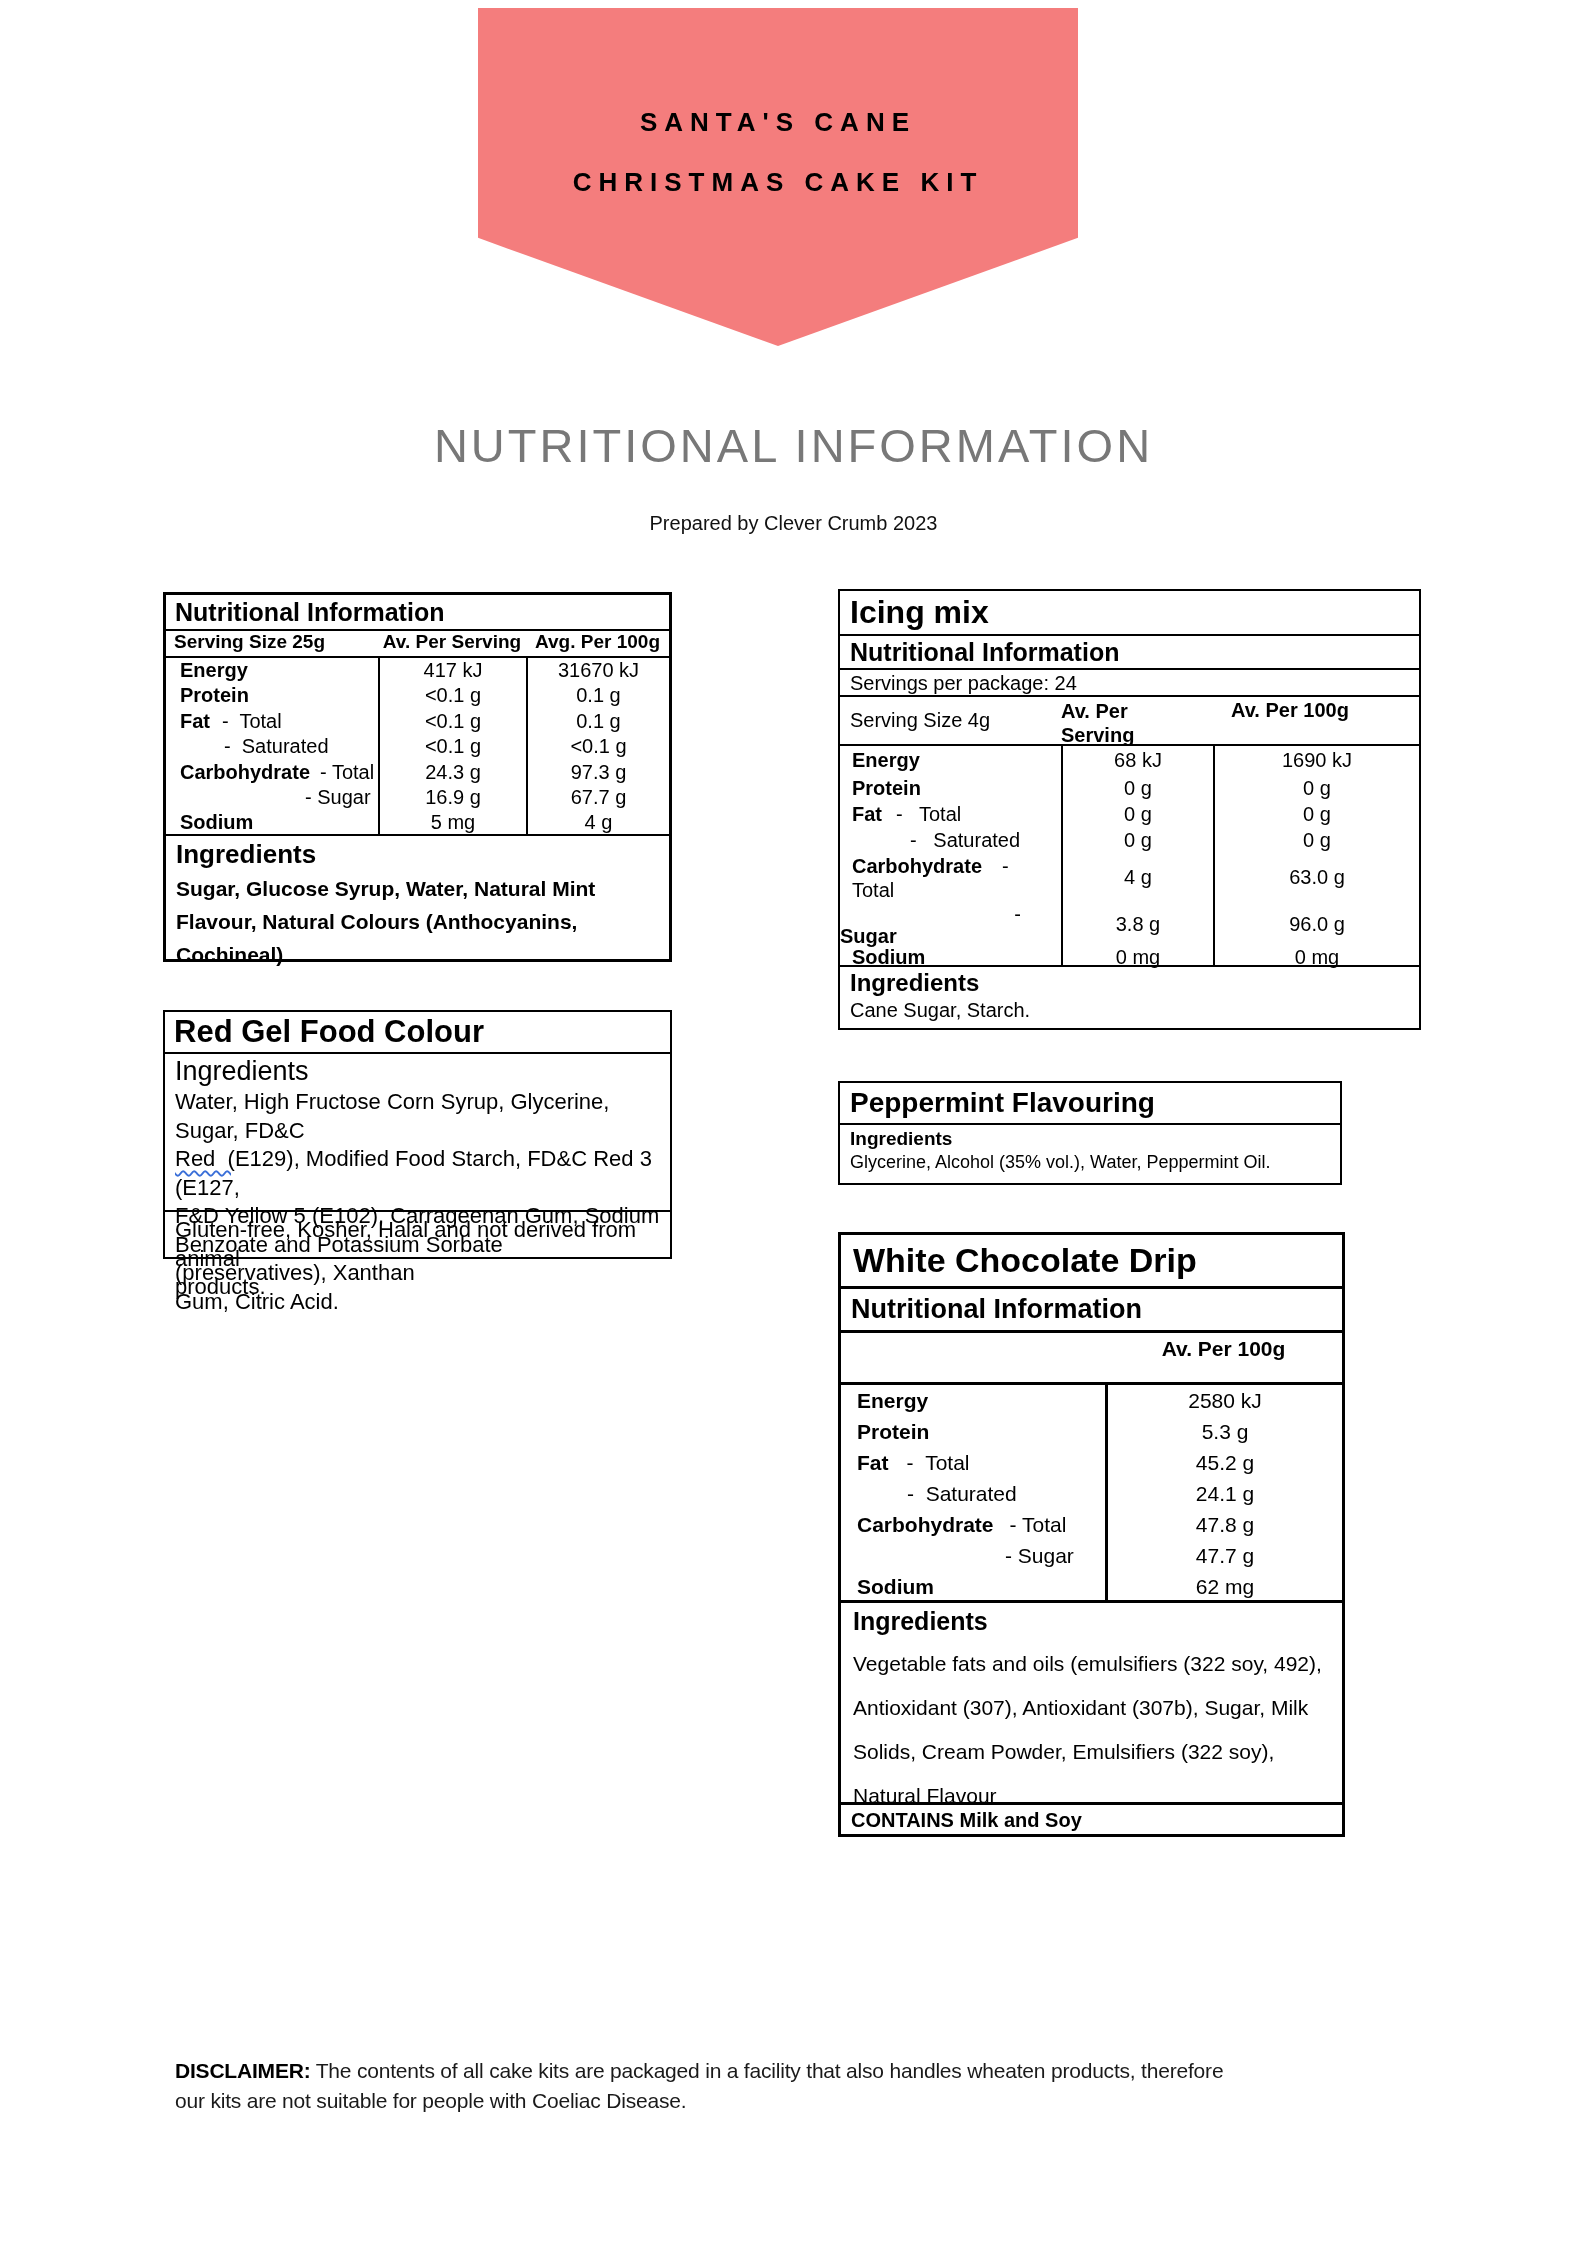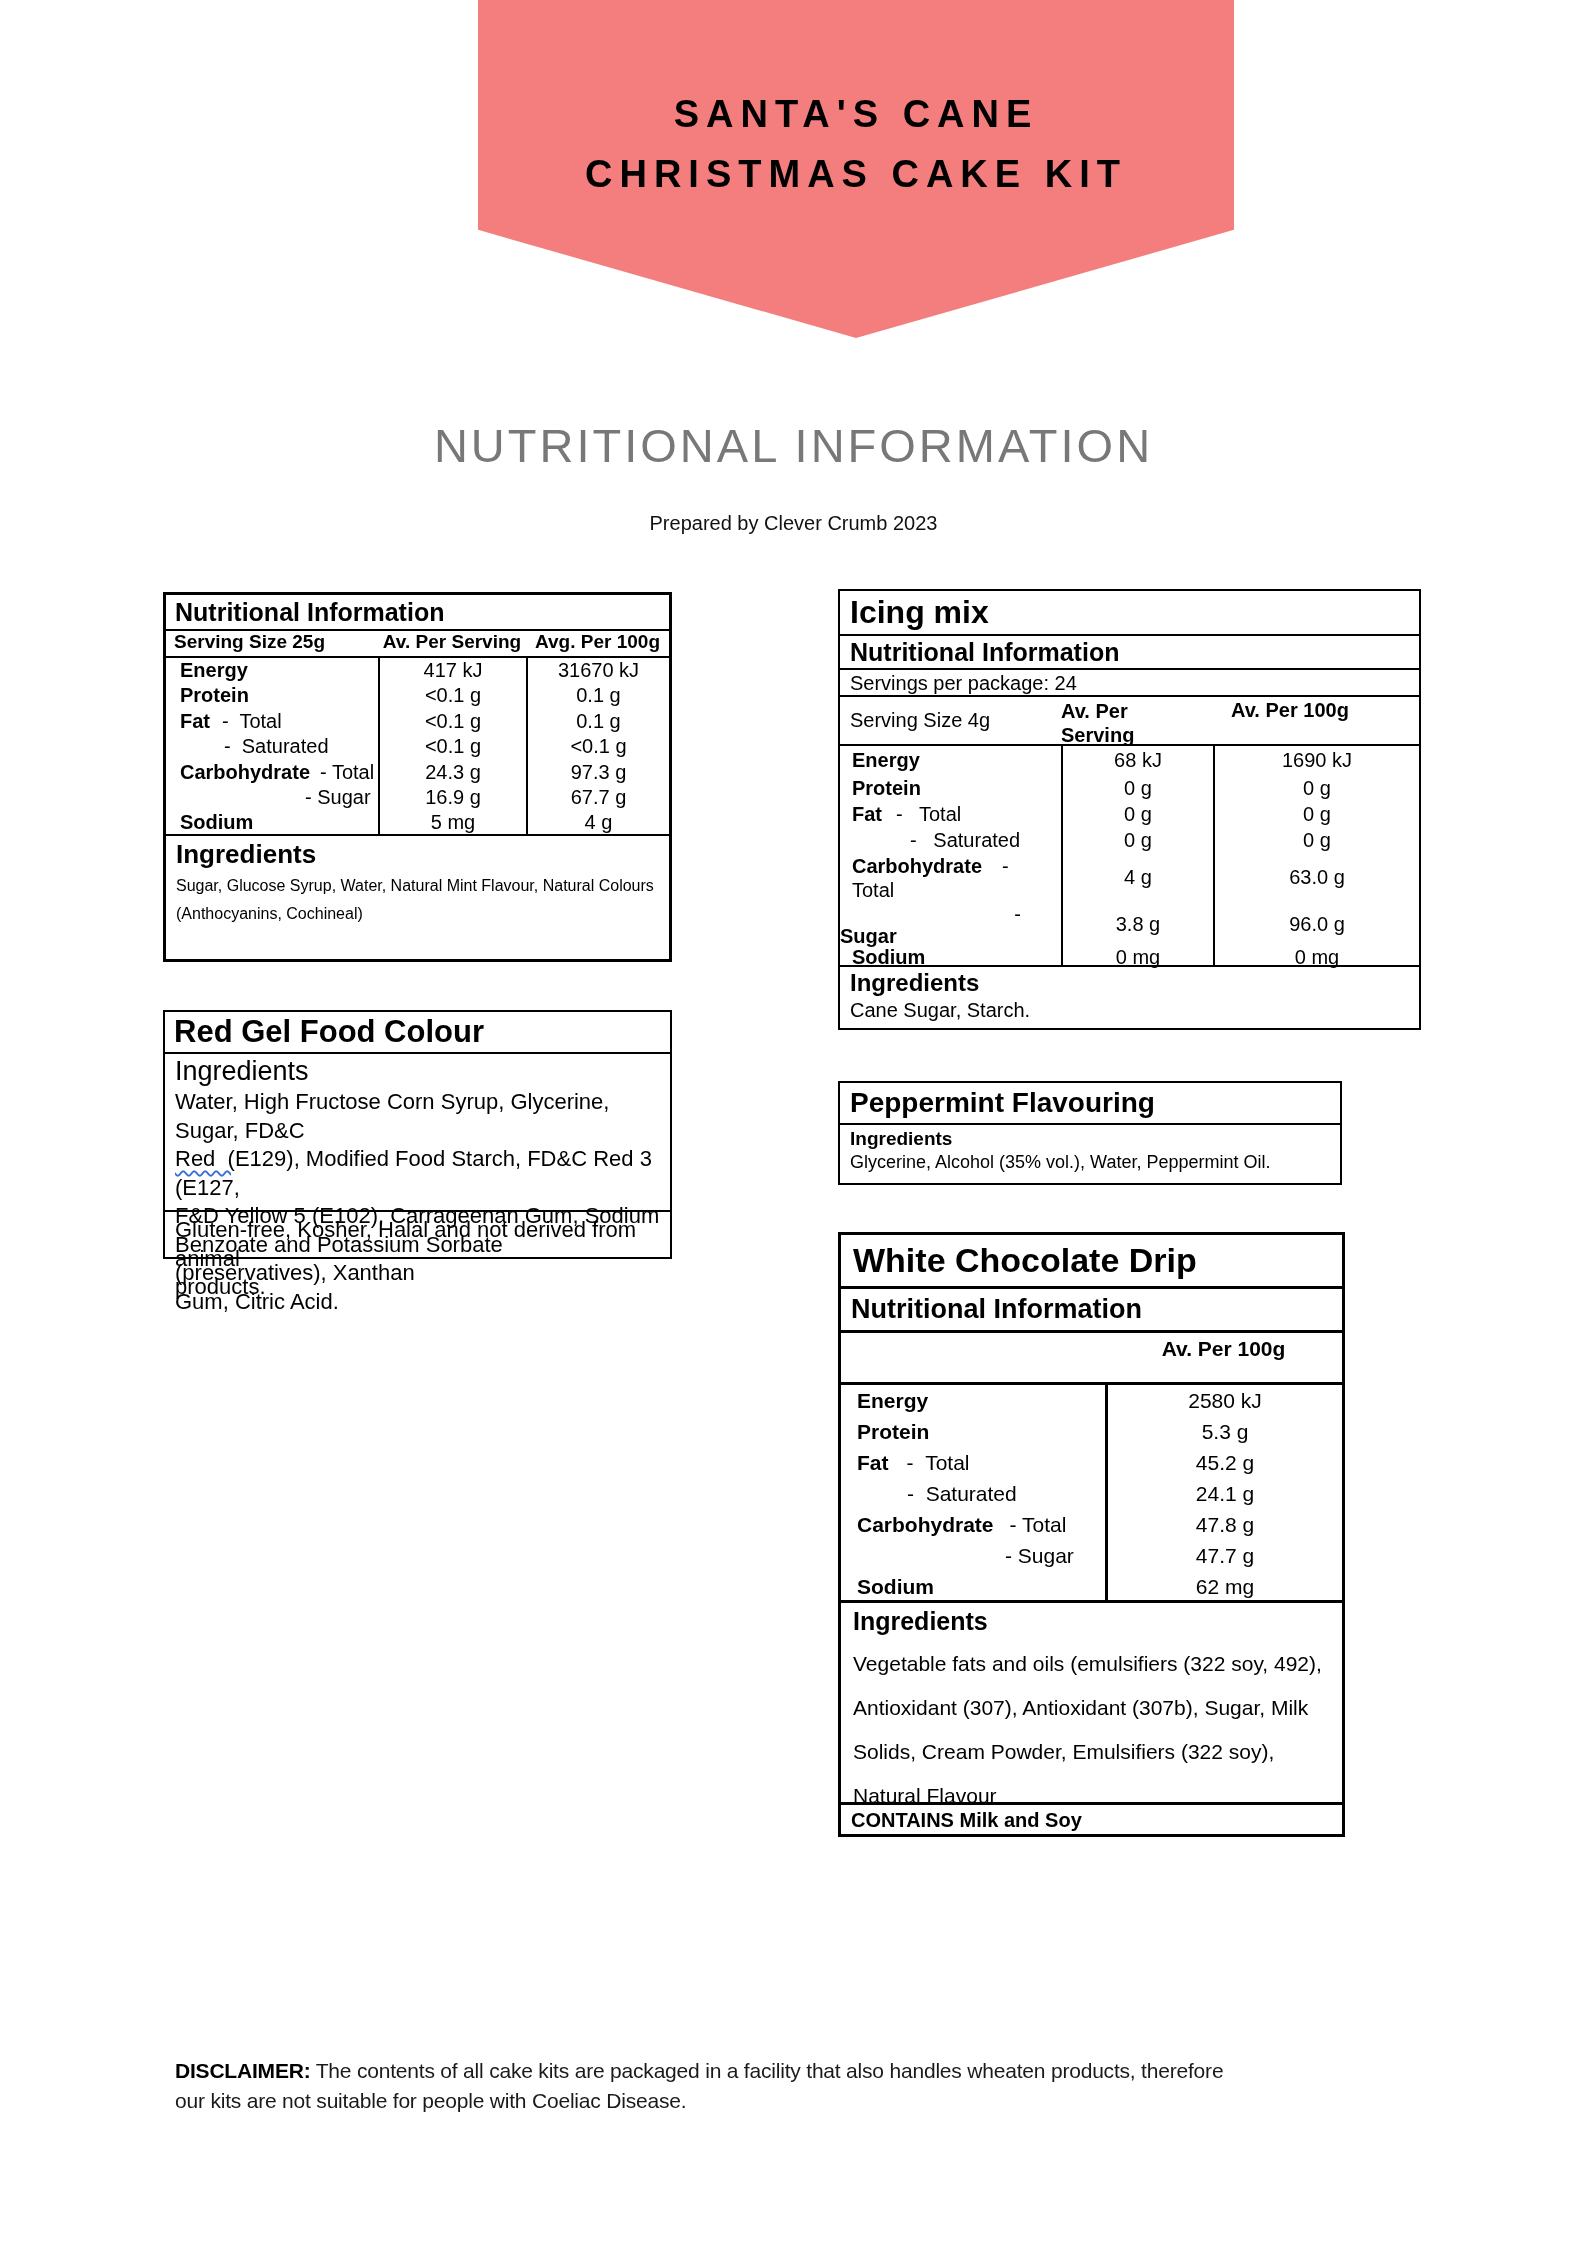--- a/index.html
+++ b/index.html
@@ -4,25 +4,25 @@
 <style>
   * { margin:0; padding:0; box-sizing:border-box; }
   html,body { background:#ffffff; }
   .page {
     position:relative; width:1587px; height:2245px; background:#fff;
     font-family:"Liberation Sans", sans-serif; color:#000; overflow:hidden;
   }
 
   
   .banner {
-    position:absolute; left:478px; top:0; width:756px; height:338px;
+    position:absolute; left:478px; top:8px; width:600px; height:338px;
     background:#f47d7d;
     clip-path:polygon(0 0, 100% 0, 100% 68%, 50% 100%, 0 68%);
     text-align:center; padding-top:84px;
-    font-weight:bold; font-size:38px; letter-spacing:7px; line-height:60px;
+    font-weight:bold; font-size:26px; letter-spacing:7px; line-height:60px;
   }
 
   
   .page-title {
     position:absolute; top:418px; left:0; width:100%; text-align:center;
     font-size:47px; font-weight:normal; color:#787878; letter-spacing:3px;
   }
   .prepared {
     position:absolute; top:512px; left:0; width:100%; text-align:center;
     font-size:20px; color:#111;
@@ -47,21 +47,21 @@
   .cc-vals .colR { flex:1; border-left:2px solid #000; text-align:center; }
   .cc-vals .cell { height:25.4px; line-height:25.4px; white-space:nowrap; }
   .cc-vals .colL .cell { padding-left:14px; }
   .cc-vals .bold { font-weight:bold; }
   .cc-sub-fat { margin-left:12px; }
   .cc-sub-sat { margin-left:44px; }
   .cc-sub-carb { margin-left:10px; }
   .cc-sub-sugar { margin-left:125px; }
   .cc-ing { padding:3px 10px 0 10px; }
   .cc-ing-title { font-size:26px; font-weight:bold; margin-bottom:2px; }
-  .cc-ing-text  { font-size:16px; line-height:28px; }
+  .cc-ing-text  { font-size:21px; line-height:33px;font-weight:bold; }
 
   
   .rg { left:163px; top:1010px; width:509px; height:249px; border-width:2px; }
   .rg-title { height:42px; font-size:31px; font-weight:bold; padding:2px 0 0 9px; border-bottom:2px solid #000; }
   .rg-ing   { padding:2px 10px 0 10px; height:158px; border-bottom:2px solid #000; }
   .rg-ing-title { font-size:27px; margin-bottom:1px; }
   .rg-ing-text  { font-size:22px; line-height:28.5px; }
   .rg-wavy {
     text-decoration-line:underline; text-decoration-style:wavy;
     text-decoration-color:#3a6fd8; text-decoration-thickness:2px; text-underline-offset:4px;

